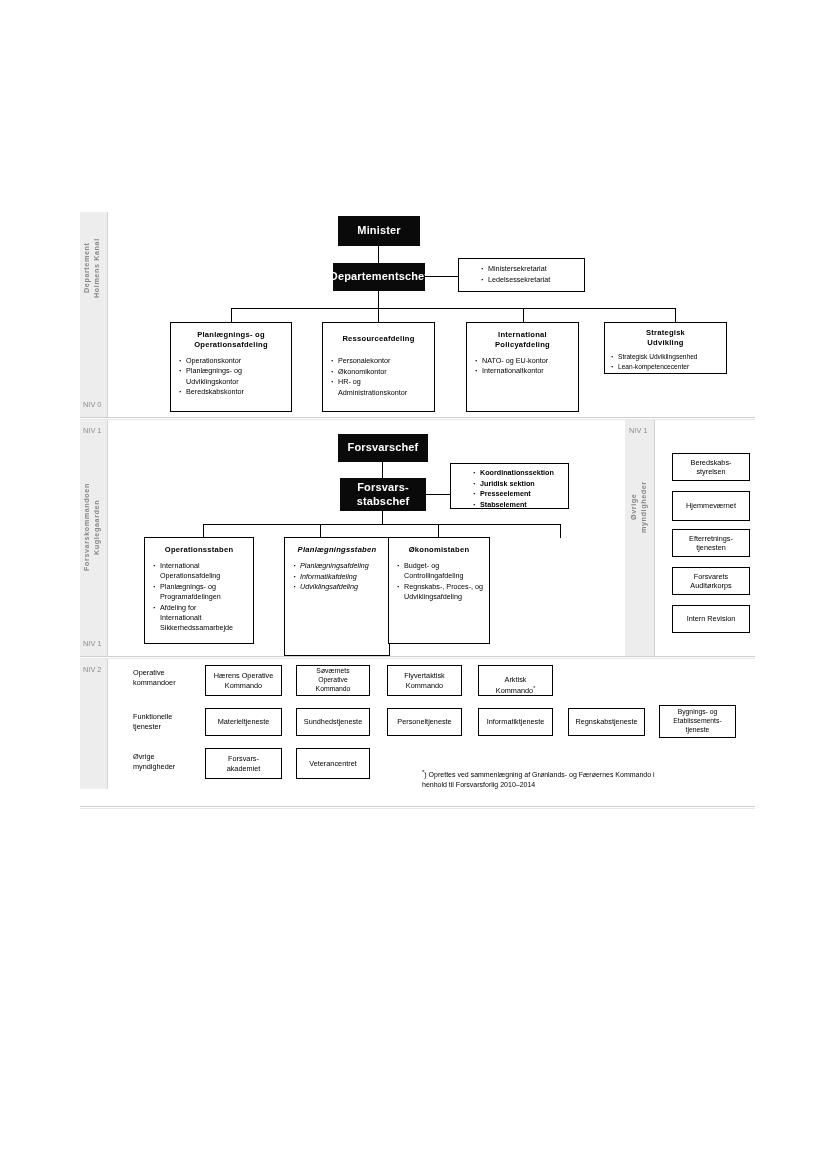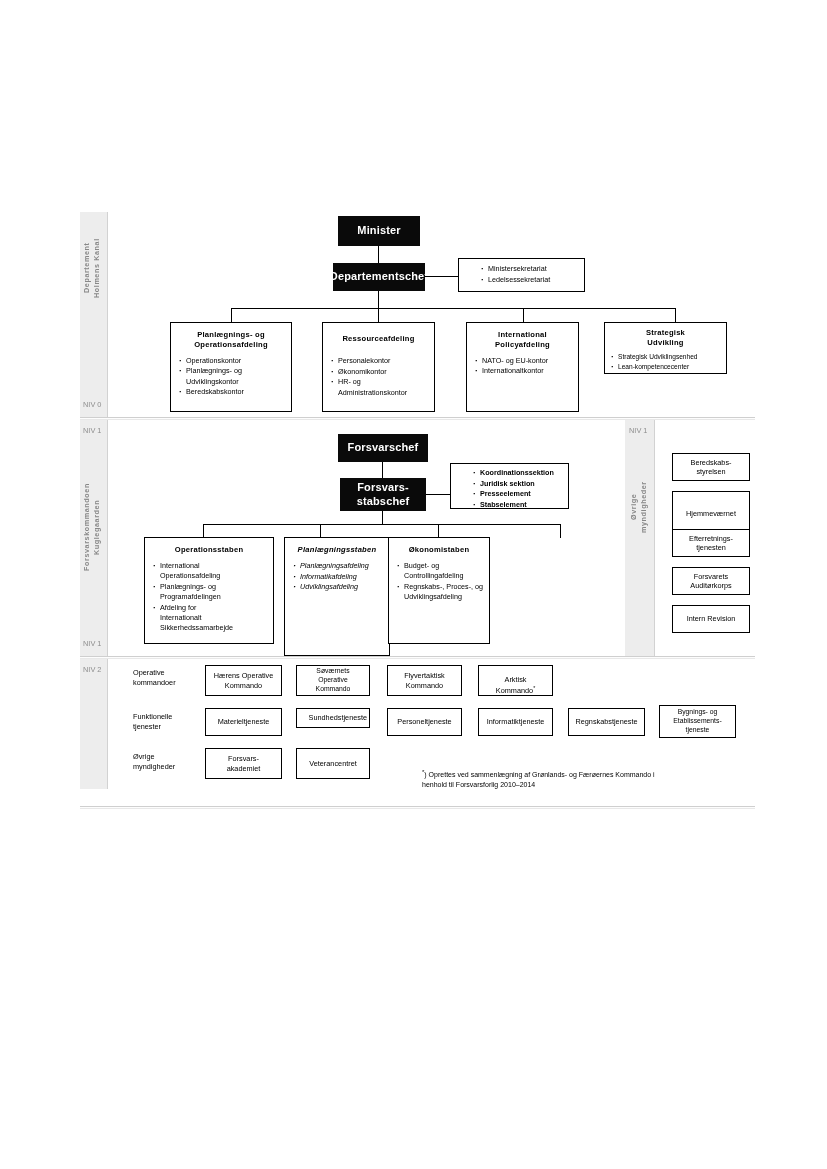--- a/index.html
+++ b/index.html
@@ -265,21 +265,21 @@
     </ul>
   </div>
 
   <div class="ln lnv" style="left:382px; top:511px; height:14px;"></div>
   <div class="ln lnh" style="left:203px; top:524px; width:357px;"></div>
   <div class="ln lnv" style="left:203px; top:524px; height:14px;"></div>
   <div class="ln lnv" style="left:320px; top:524px; height:14px;"></div>
   <div class="ln lnv" style="left:438px; top:524px; height:14px;"></div>
   <div class="ln lnv" style="left:560px; top:524px; height:14px;"></div>
 
-  <div class="box" style="left:144px; top:537px; width:130px; height:107px;">
+  <div class="box" style="left:144px; top:537px; width:110px; height:107px;">
     <div class="box-title">Operationsstaben</div>
     <ul class="bullets">
       <li>International
 Operationsafdeling</li>
       <li>Planlægnings- og
 Programafdelingen</li>
       <li>Afdeling for
 Internationalt
 Sikkerhedssamarbejde</li>
     </ul>
@@ -302,21 +302,21 @@
       <li>Regnskabs-, Proces-, og
 Udviklingsafdeling</li>
     </ul>
   </div>
 
 
   <div class="box plain" style="left:672px; top:453px; width:78px; height:28px;">
     <div class="lbl">Beredskabs-
 styrelsen</div>
   </div>
-  <div class="box plain" style="left:672px; top:491px; width:78px; height:45px;">
+  <div class="box plain" style="left:672px; top:491px; width:78px; height:30px;">
     <div class="lbl">Hjemmeværnet</div>
   </div>
   <div class="box plain" style="left:672px; top:529px; width:78px; height:28px;">
     <div class="lbl">Efterretnings-
 tjenesten</div>
   </div>
   <div class="box plain" style="left:672px; top:567px; width:78px; height:28px;">
     <div class="lbl">Forsvarets
 Auditørkorps</div>
   </div>
@@ -346,21 +346,21 @@
 Kommando</span><sup>*</sup>
     </div>
   </div>
 
   <div class="row-cat" style="left:133px; top:712px; width:66px;">Funktionelle
 tjenester</div>
 
   <div class="box plain" style="left:205px; top:708px; width:77px; height:28px;">
     <div class="lbl">Materieltjeneste</div>
   </div>
-  <div class="box plain" style="left:296px; top:708px; width:74px; height:20px;justify-content:flex-end;">
+  <div class="box plain" style="left:296px; top:708px; width:74px; height:28px;">
     <div class="lbl">Sundhedstjeneste</div>
   </div>
   <div class="box plain" style="left:387px; top:708px; width:75px; height:28px;">
     <div class="lbl">Personeltjeneste</div>
   </div>
   <div class="box plain" style="left:478px; top:708px; width:75px; height:28px;">
     <div class="lbl">Informatiktjeneste</div>
   </div>
   <div class="box plain" style="left:568px; top:708px; width:77px; height:28px;">
     <div class="lbl">Regnskabstjeneste</div>

